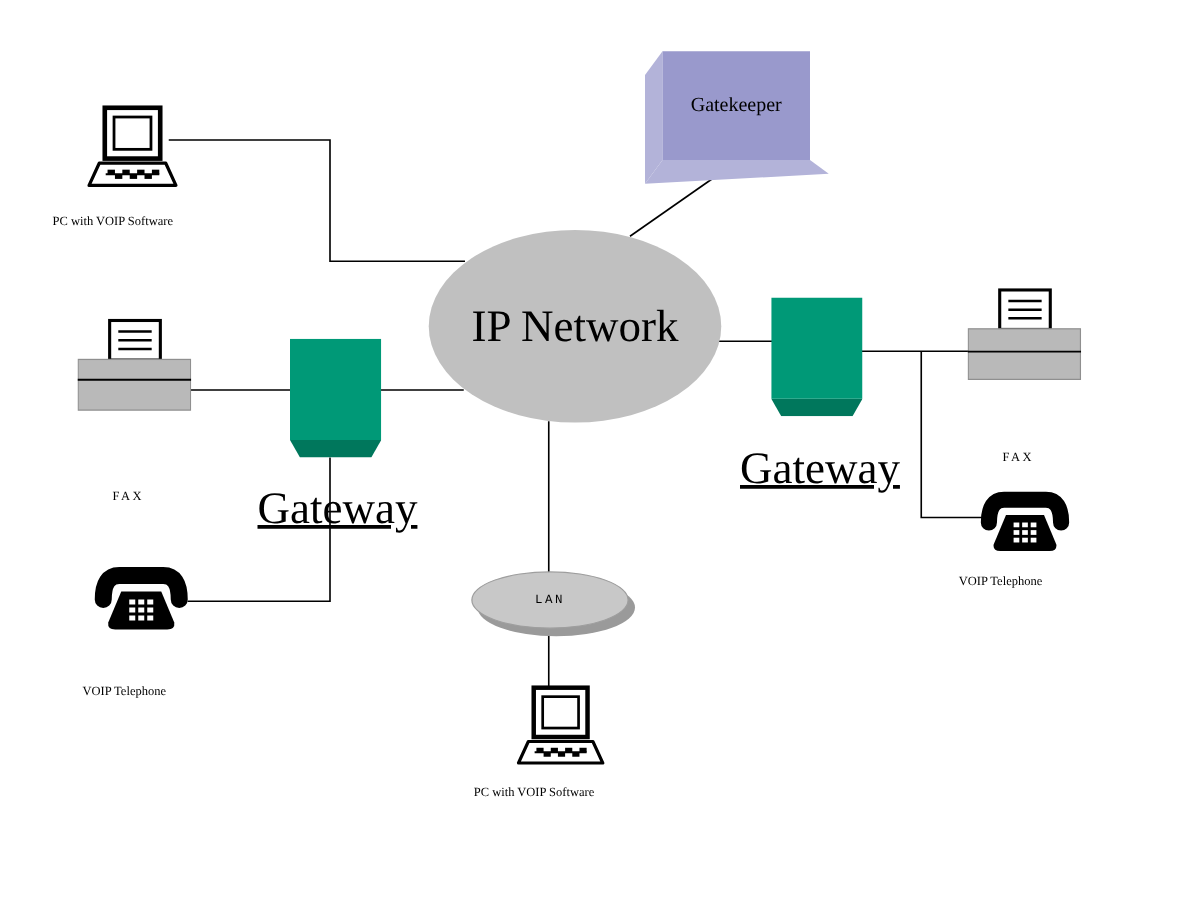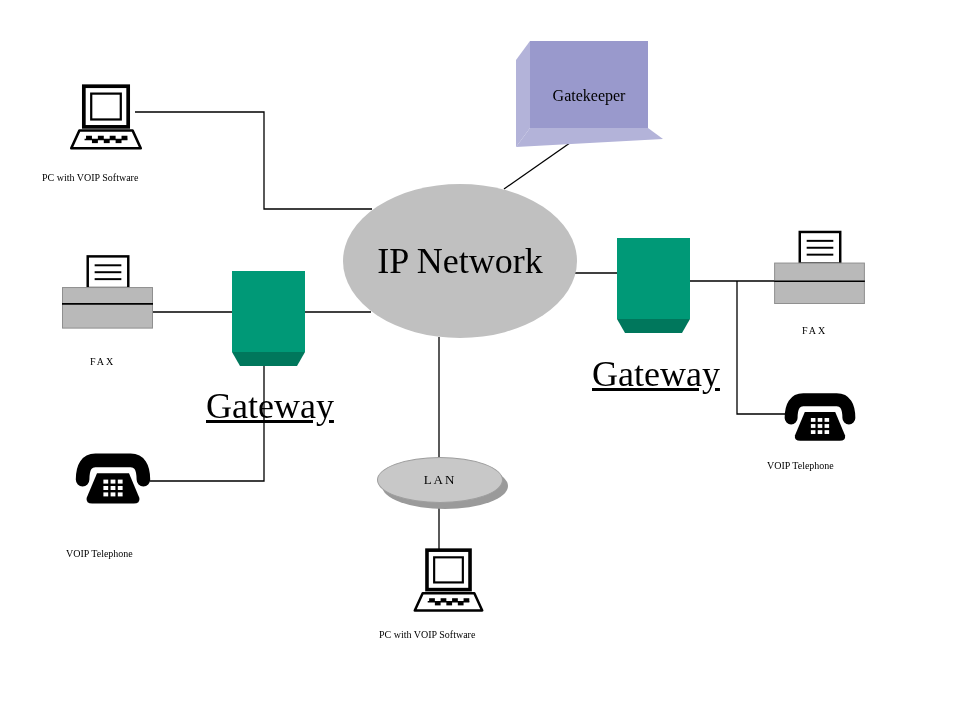--- a/index.html
+++ b/index.html
@@ -6,31 +6,31 @@
   #canvas{
     position:relative;width:959px;height:719px;background:#ffffff;overflow:hidden;
     font-family:"Liberation Serif","DejaVu Serif",serif;color:#000;
   }
   .abs{position:absolute;}
   .label{
     position:absolute;font-size:10px;line-height:1.1;white-space:nowrap;
     font-family:"Liberation Serif","DejaVu Serif",serif;
   }
   .label.big{font-size:36px;text-decoration:underline;}
-  .label.spread{letter-spacing:2px;}
+  .label.spread{letter-spacing:2px;margin-top:36px;}
   .facelabel{
     position:absolute;display:flex;align-items:center;justify-content:center;
     font-size:16px;white-space:nowrap;
   }
   .ellipse{position:absolute;border-radius:50%;}
   #ip-ellipse{left:343px;top:184px;width:234px;height:154px;background:#c0c0c0;}
   #ip-label{left:343px;top:184px;width:234px;height:154px;font-size:36px;}
   #lan-shadow{left:382px;top:463px;width:126px;height:46px;background:#9a9a9a;}
   #lan-ellipse{left:377px;top:457px;width:126px;height:46px;background:#c8c8c8;border:1px solid #9e9e9e;box-sizing:border-box;}
-  #lan-label{left:377px;top:457px;width:126px;height:46px;font-size:13px;letter-spacing:2px;}
+  #lan-label{left:377px;top:457px;width:126px;height:46px;font-size:10px;letter-spacing:2px;font-family:Liberation Mono, monospace;}
   svg{display:block;}
 </style>
 </head>
 <body>
 
 <div id="canvas">
 
   <svg class="abs" style="left:0;top:0" width="959" height="719" viewBox="0 0 959 719">
     <g fill="none" stroke-width="1.3" stroke="#000000">
       <polyline points="135,112 264,112 264,209 372,209"></polyline>
@@ -51,21 +51,21 @@
 
   <div class="ellipse" id="lan-shadow"></div>
   <div class="ellipse" id="lan-ellipse"></div>
   <div class="facelabel" id="lan-label">LAN</div>
 
   <svg class="abs" style="left:516px;top:38px" width="149" height="114" viewBox="0 0 149 114">
     <polygon points="14,3 0,22 0,109 14,90" fill="#b3b3d9"></polygon>
     <polygon points="14,90 132,90 147,101 0,109" fill="#b3b3d9"></polygon>
     <rect x="14" y="3" width="118" height="87" fill="#9999cc"></rect>
   </svg>
-  <div class="facelabel" style="left:530px;top:52px;width:118px;height:87px">Gatekeeper</div>
+  <div class="facelabel" style="left:530px;top:41px;width:118px;height:87px">Gatekeeper</div>
 
   <svg class="abs" style="left:232px;top:271px" width="73" height="95" viewBox="0 0 73 95">
     <polygon points="0,81 73,81 65,95 8,95" fill="#00775c"></polygon>
     <rect x="0" y="0" width="73" height="81" fill="#009977"></rect>
   </svg>
   <div class="label big" style="left:206px;top:387px">Gateway</div>
 
   <svg class="abs" style="left:617px;top:238px" width="73" height="95" viewBox="0 0 73 95">
     <polygon points="0,81 73,81 65,95 8,95" fill="#00775c"></polygon>
     <rect x="0" y="0" width="73" height="81" fill="#009977"></rect>

